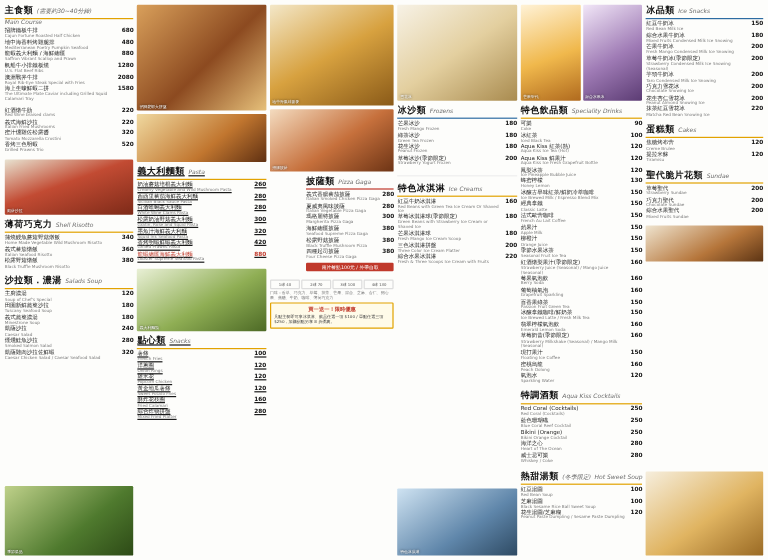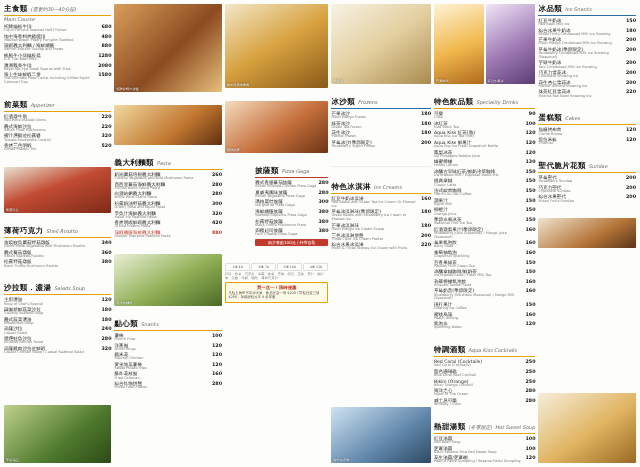--- a/index.html
+++ b/index.html
@@ -15,24 +15,24 @@
     position:relative;
     width:640px;height:467px;
     background:#fdfdfb;
     box-sizing:border-box;
     display:flex;
     padding:4px 4px;
     gap:3px;
   }
   .col{
     display:flex;flex-direction:column;
-    gap:13px;
+    gap:3px;
   }
   .c1{width:108px;}
-  .c2{width:108px;}
+  .c2{width:108px;text-decoration:underline;}
   .c3{width:104px;align-items:flex-end;}
   .c4{width:102px;}
   .c5{width:100px;}
   .c6{width:98px;}
 
   .sec{ margin-bottom:2px; }
   .sec-head{
     display:flex;align-items:baseline;gap:3px;
     border-bottom:1.2px solid #e2a200;
     padding-bottom:1px;margin-bottom:2px;
@@ -163,24 +163,20 @@
             <span class="nm">
               <span class="zh">海上生蠔鮮蝦二拼</span>
               <span class="en">The Ultimate Plate Caviar including Grilled Squid Calamari Tray</span>
             </span>
             <span class="pr">1580</span>
           </div>
       </div>
     </div>
 
     <div class="sec">
-      <div class="sec-head">
-        <span class="sec-zh">前菜類</span>
-        <span class="sec-en">Appetizer</span>
-      </div>
       <div class="rows">
         <div class="row">
             <span class="nm">
               <span class="zh">紅酒燉牛肋</span>
               <span class="en">Red Wine braised clams</span>
             </span>
             <span class="pr">220</span>
           </div>
         <div class="row">
             <span class="nm">

